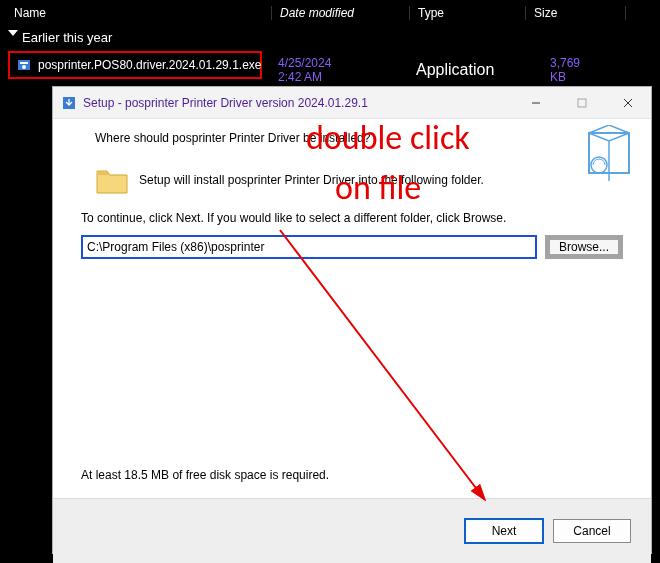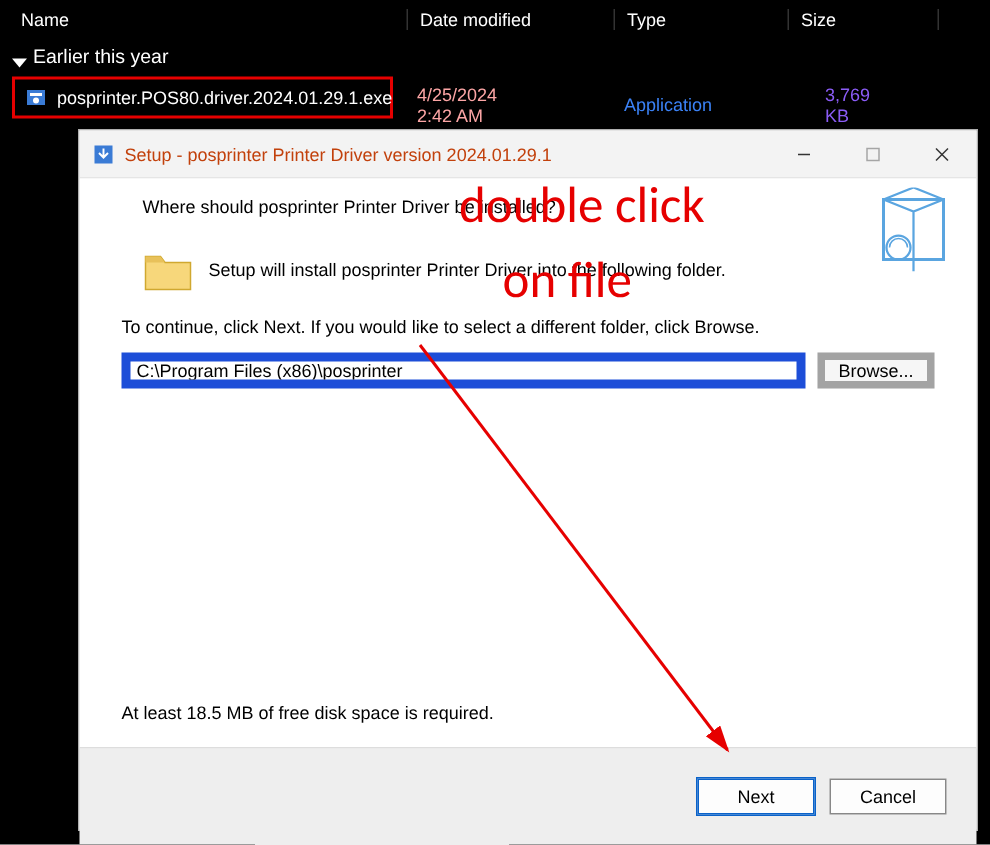--- a/index.html
+++ b/index.html
@@ -2,57 +2,57 @@
 <html><head>
   <meta charset="utf-8">
   <style>
     * { box-sizing: border-box; margin: 0; padding: 0; font-family: "Segoe UI", Tahoma, sans-serif; }
     body { width: 660px; height: 563px; background: #000; position: relative; overflow: hidden; }
     
     .explorer { width: 100%; color: #fff; font-size: 12px; }
     .explorer-header { display: flex; padding: 6px 0 6px 6px; font-size: 12px; }
     .explorer-header-cell { border-right: 1px solid #333; padding: 0 8px; }
     .eh-name { width: 266px; }
-    .eh-date { width: 138px; }
+    .eh-date { width: 138px; font-style: italic; }
     .eh-type { width: 116px; }
     .eh-size { width: 100px; text-align: left; }
     
-    .group-header { display: flex; align-items: flex-end; padding: 4px 8px; font-size: 13px; gap: 4px; }
+    .group-header { display: flex; align-items: flex-start; padding: 4px 8px; font-size: 13px; gap: 4px; }
     .chevron-down { display:inline-block; width:0; height:0; border-left:5px solid transparent; border-right:5px solid transparent; border-top:6px solid #fff; }
     
     .row-outline { border: 2px solid #e60000; margin: 2px 8px 0 8px; width: 254px; }
     .file-row { display: flex; height: 24px; font-size: 12px; }
     .file-row-inner { display: flex; align-items: center; padding: 2px 6px; width: 100%; }
     .file-icon { width: 16px; height: 16px; margin-right: 6px; display:inline-flex; align-items:center; justify-content:center; }
     .row-cells { display: flex; position: absolute; left: 0; top: 58px; height: 24px; align-items: center; pointer-events: none; }
     .rc-date { position:absolute; left: 278px; }
     .rc-type { position:absolute; left: 416px; }
     .rc-size { position:absolute; left: 550px; }
 
     .annotation { position:absolute; color:#e60000; font-family: Calibri, sans-serif; font-size: 34px; font-weight: 400; line-height: 1.05; text-align:left; z-index: 100; pointer-events:none; }
     .annotation.line1 { left: 306px; top: 120px; }
     .annotation.line2 { left: 335px; top: 170px; }
     .arrow-svg { position:absolute; left: 270px; top: 220px; z-index: 99; pointer-events:none; }
 
     .dialog { position:absolute; left: 52px; top: 86px; width: 600px; height: 468px; background:#f8f8f8; border:1px solid #b0b0b0; box-shadow: 0 0 0 0; font-size: 12px; color:#000; }
     .titlebar { height: 32px; background:#f3f3f3; display:flex; align-items:center; padding:0 0 0 8px; border-bottom:1px solid #e5e5e5; }
     .titlebar-icon { width:16px; height:16px; margin-right:6px; display:inline-flex; align-items:center; justify-content:center; }
-    .titlebar-text { flex:1; font-size: 12px; color:#c2410c; }
+    .titlebar-text { flex:1; font-size: 12px; color:#4c1d95; }
     .titlebar-btns { display:flex; }
     .tbtn { width:46px; height:32px; display:flex; align-items:center; justify-content:center; background:transparent; border:none; color:#333; }
     .tbtn svg { stroke:#333; }
     
     .dlg-body { padding: 12px 28px 0 28px; background:#fff; height: 380px; border-bottom:1px solid #ddd; position:relative; }
     .dlg-heading { font-weight: bold; font-size: 12px; margin-bottom: 4px; }
     .dlg-sub { font-size: 12px; margin-left: 14px; margin-bottom: 20px; }
     .dlg-folder-line { display:flex; align-items:center; gap: 10px; margin: 10px 0 16px 14px; }
     .folder-icon { width: 34px; height: 30px; }
     .dlg-text { font-size:12px; margin: 0 0 10px 0; }
     .path-row { display:flex; gap:8px; align-items:center; }
-    .path-input { flex:1; height:24px; border:6px solid #1d4ed8; background:#fff; font-size:12px; padding: 2px 4px; }
+    .path-input { flex:1; height:24px; border:2px solid #1d4ed8; background:#fff; font-size:12px; padding: 2px 4px; }
     .browse-btn { height:24px; width:78px; border:5px solid #a3a3a3; background:#f6f6f6; font-size:12px; }
     .corner-svg { position:absolute; right: 16px; top: 6px; }
     .diskspace { position:absolute; bottom: 16px; left: 28px; font-size:12px; }
     
     .dlg-footer { height: 64px; display:flex; align-items:center; justify-content:flex-end; gap:10px; padding: 0 20px; background:#eeeeee; }
     .ft-btn { height:24px; width:78px; border:1px solid #888; background:#fdfdfd; font-size:12px; }
     .ft-btn.primary { border:1px solid #0a62c9; outline:1px solid #0a62c9; }
   </style>
 </head>
 <body>
@@ -76,22 +76,22 @@
               <rect x="2" y="3" width="12" height="10" fill="#3a7bd5"></rect>
               <rect x="4" y="5" width="8" height="2" fill="#fff"></rect>
               <circle cx="8" cy="10" r="2" fill="#fff"></circle>
             </svg>
         </span>
         <span>posprinter.POS80.driver.2024.01.29.1.exe</span>
       </div>
     </div>
   </div>
   <div class="row-cells">
-    <span class="rc-date" style="color:#fca5a5;font-size:12px;">4/25/2024 2:42 AM</span>
-    <span class="rc-type" style="color:#3b82f6;font-size:12px;">Application</span>
+    <span class="rc-date" style="color:#8b5cf6;font-size:12px;">4/25/2024 2:42 AM</span>
+    <span class="rc-type" style="color:#ffffff;font-size:16px;">Application</span>
     <span class="rc-size" style="color:#8b5cf6;font-size:12px;">3,769 KB</span>
   </div>
 </div>
 
 <div class="annotation line1">double click</div>
 <div class="annotation line2">on file</div>
 <svg class="arrow-svg" width="260" height="310">
   <defs>
       <marker id="ah" markerWidth="10" markerHeight="10" refX="8" refY="3" orient="auto">
         <path d="M0,0 L0,6 L9,3 z" fill="#e60000"></path>

